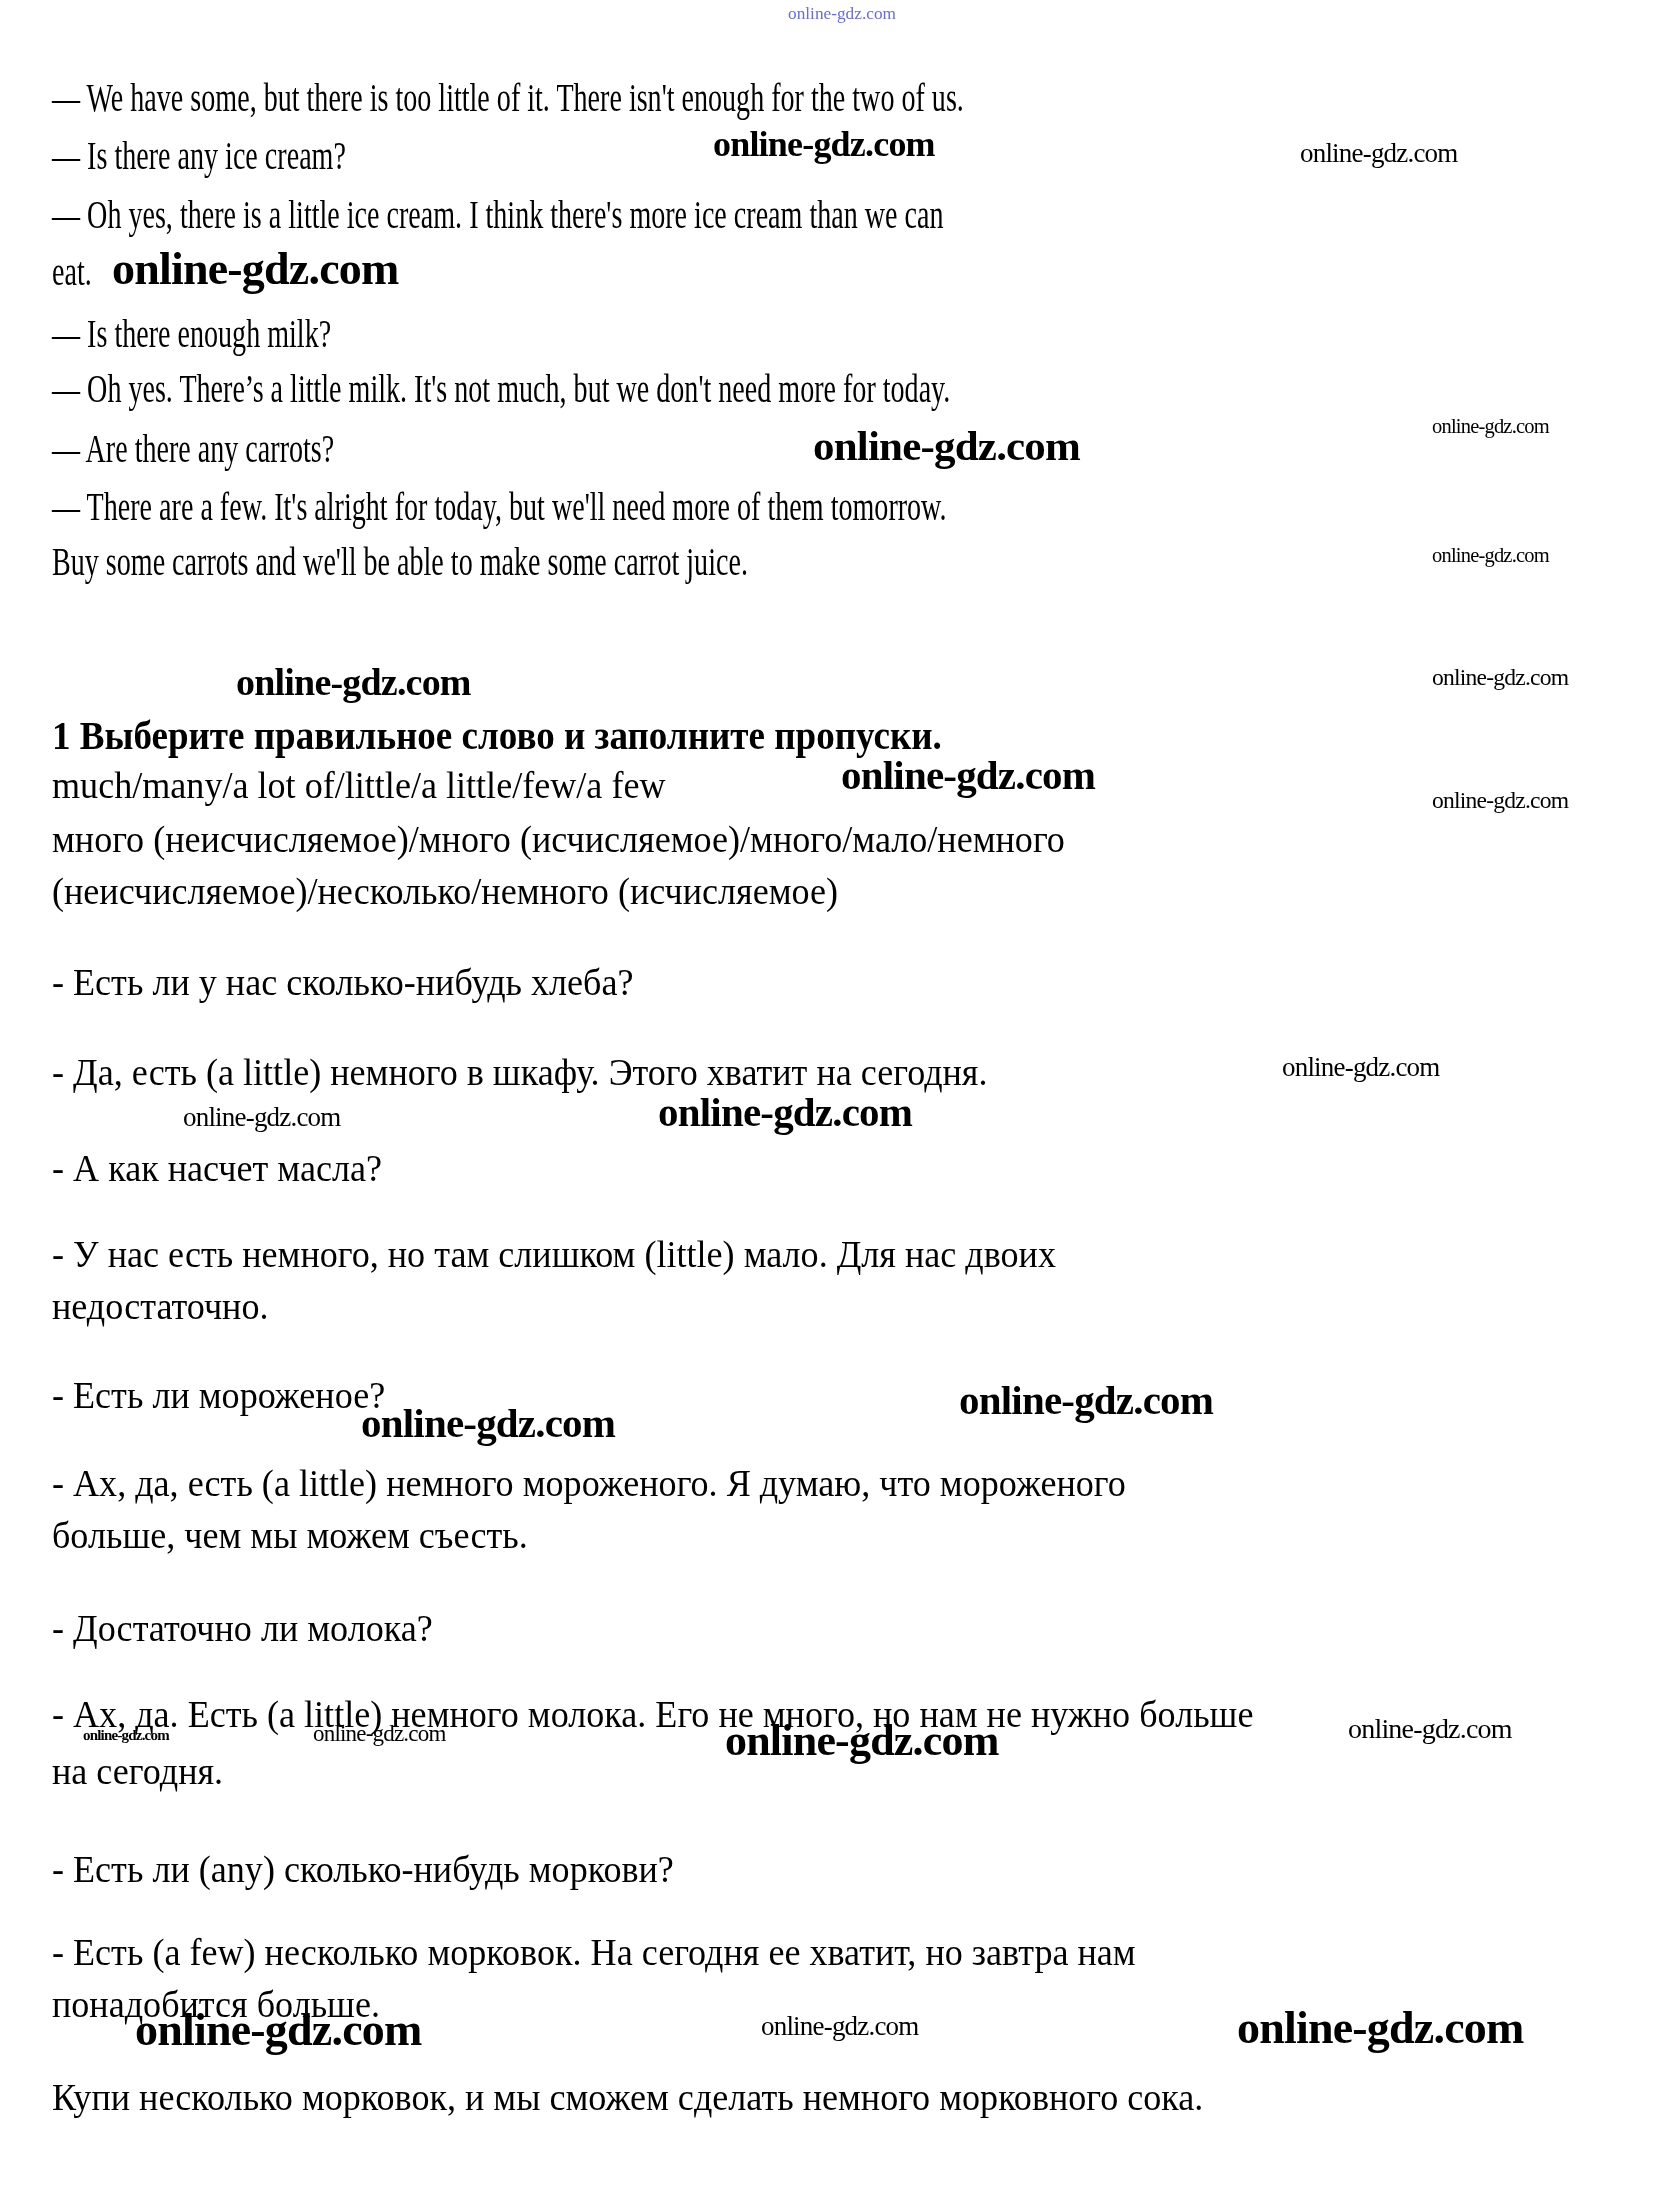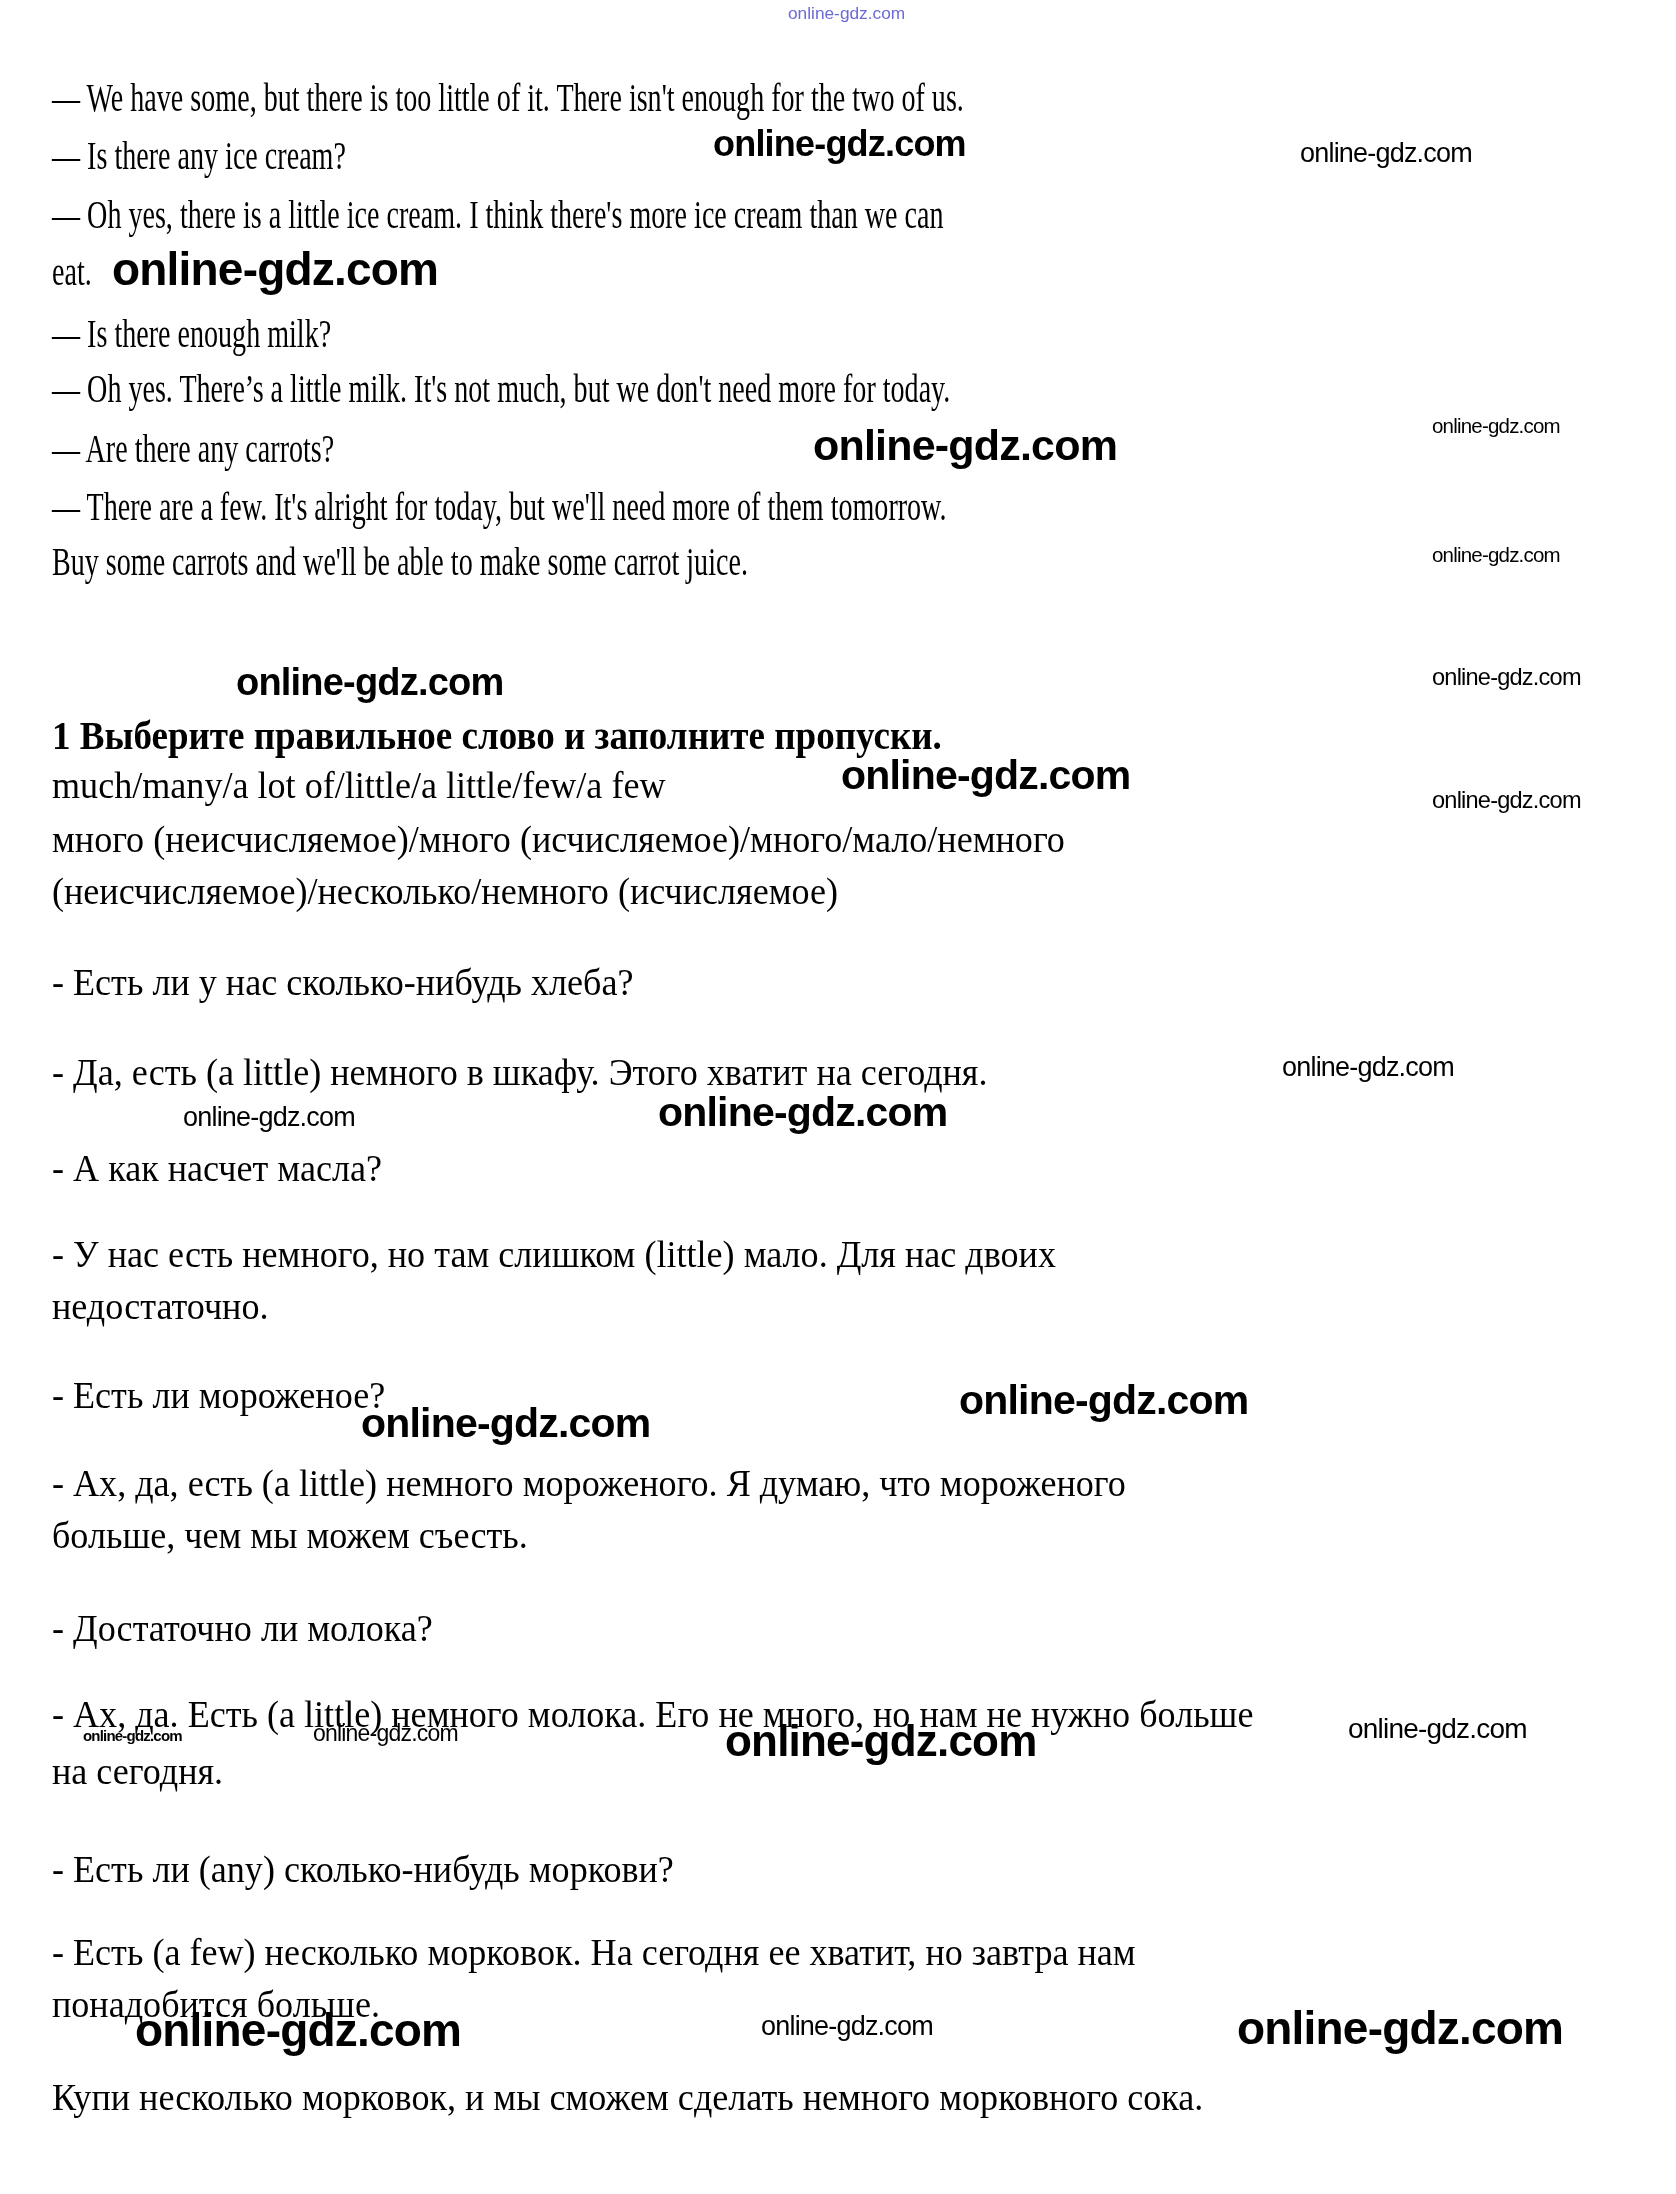--- a/index.html
+++ b/index.html
@@ -32,21 +32,21 @@
   .heading {
     font-family: "Liberation Serif", serif;
     font-size: 39px;
     font-weight: 700;
     transform: scaleX(0.95);
     transform-origin: 0 0;
   }
   .wm {
     position: absolute;
     white-space: nowrap;
-    font-family: Liberation Sans, sans-serif;
+    font-family: Liberation Serif, serif;
     color: #000000;
     letter-spacing: -0.8px;
     line-height: 1;
   }
   .wm.b { font-weight: 700; }
   .wm.blue { font-weight: 400; letter-spacing: 0; }
 </style>
 </head>
 <body>
 

